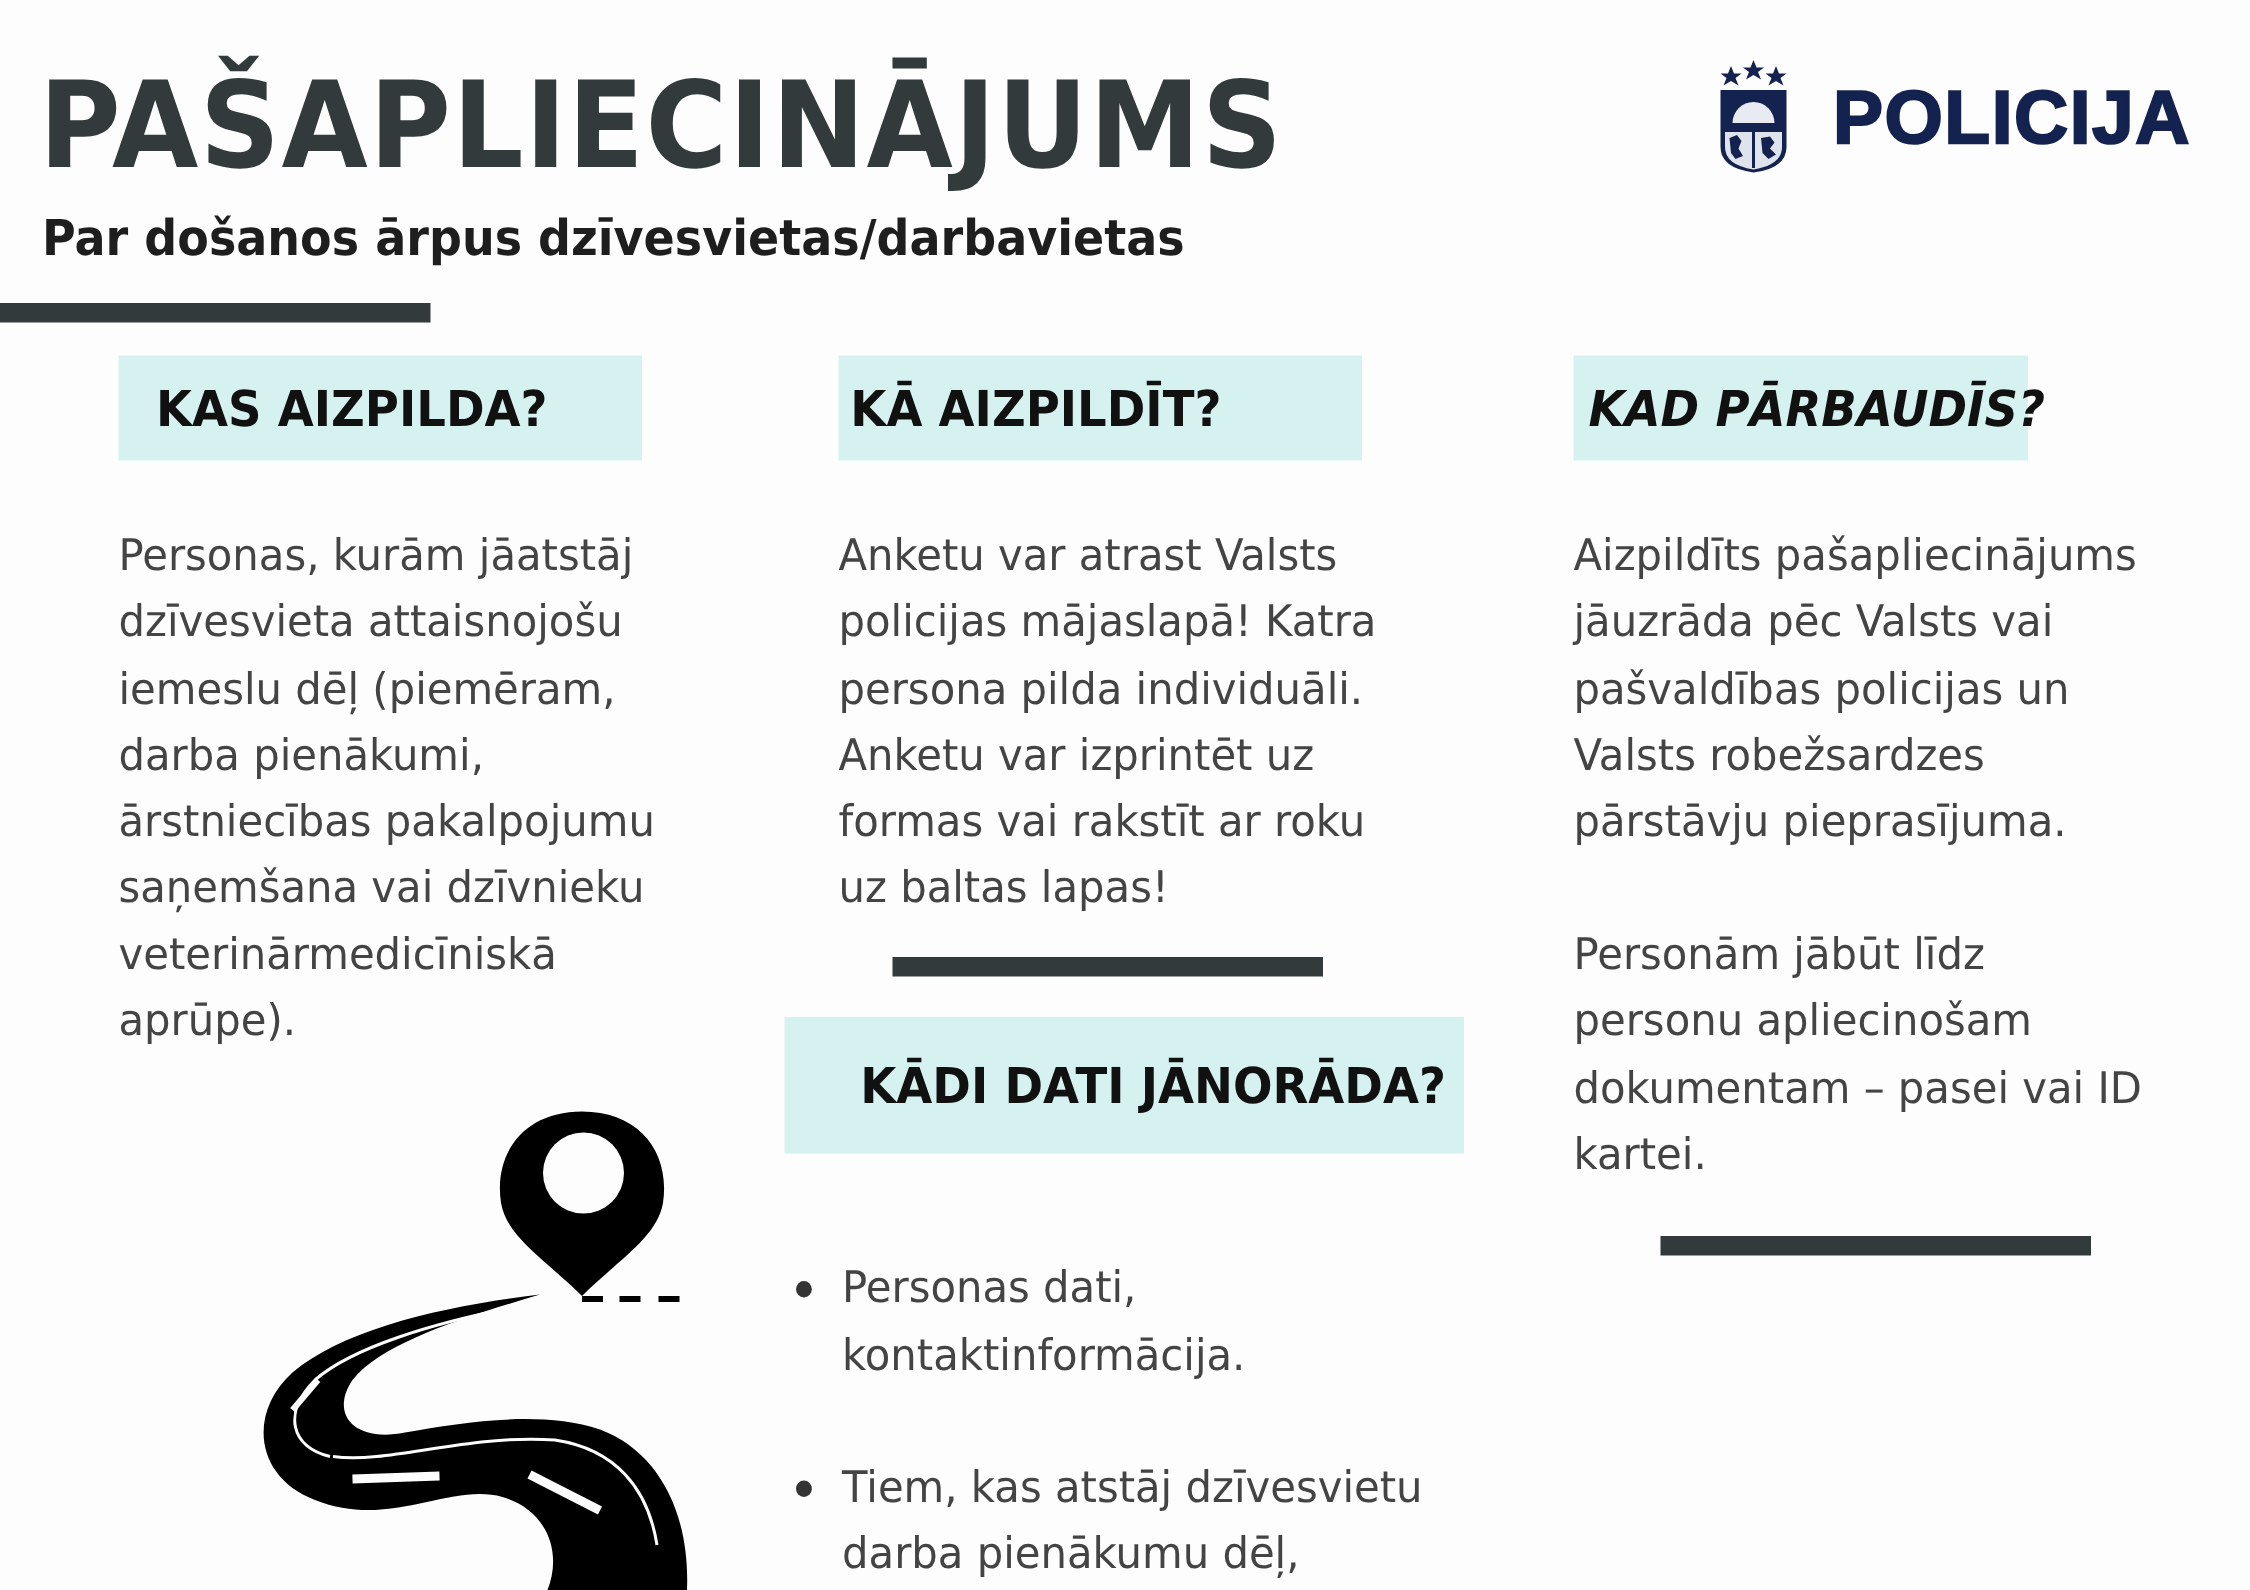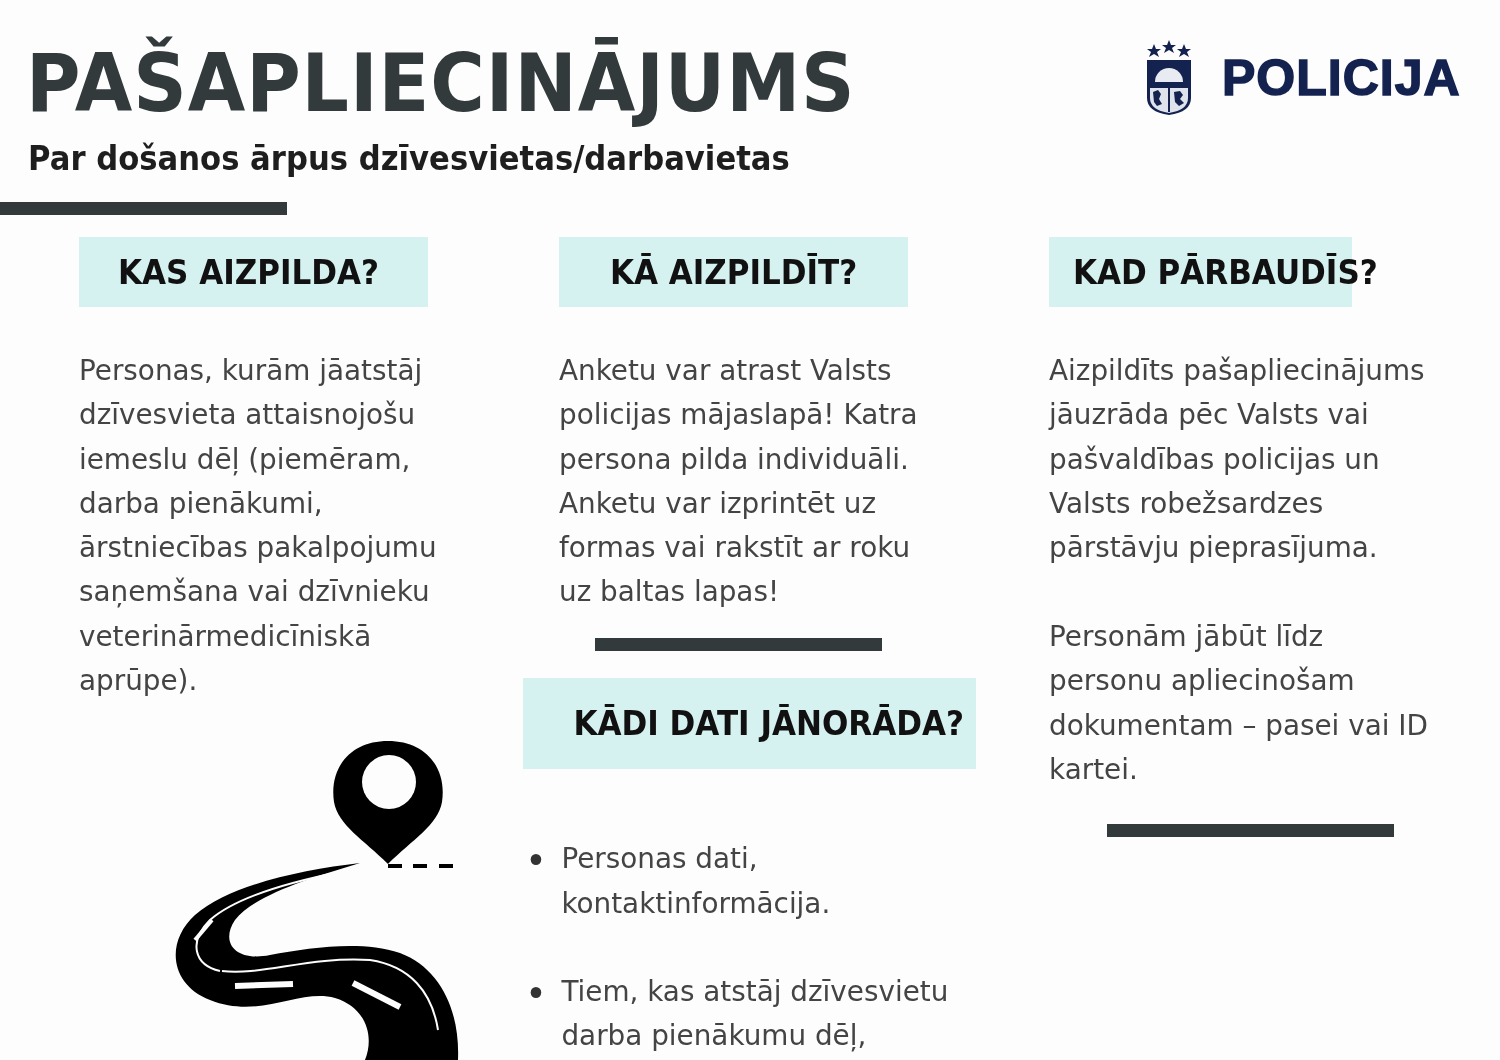--- a/index.html
+++ b/index.html
@@ -65,44 +65,44 @@
     <circle cx="25" cy="42" r="14" fill="#e8ebf2"></circle>
     <rect x="5" y="42" width="40" height="6" fill="#14224f"></rect>
     <path d="M6,48 H44 V58 Q44,70 25,73 Q6,70 6,58 Z" fill="#dfe3ec"></path>
     <rect x="24" y="48" width="2" height="24" fill="#14224f"></rect>
     <path d="M9,52 l5,-2 3,4 -2,5 3,5 -5,2 -3,-4 z" fill="#14224f"></path>
     <path d="M30,52 l6,-1 3,4 -3,4 4,4 -5,3 -4,-4 z" fill="#14224f"></path>
   </svg>
   <span class="logo-text">POLICIJA</span>
 </div>
 
-<div class="abs hbox" style="left:79px; top:237px; width:349px; height:70px; padding-left:39px;">
+<div class="abs hbox" style="left:79px; top:237px; width:349px; height:70px; padding-left:25px;">
   <span style="transform-origin:left center;">KAS AIZPILDA?</span>
 </div>
 <div class="abs body-text" style="left:79px; top:348px; width:420px;">Personas, kurām jāatstāj
 dzīvesvieta attaisnojošu
 iemeslu dēļ (piemēram,
 darba pienākumi,
 ārstniecības pakalpojumu
 saņemšana vai dzīvnieku
 veterinārmedicīniskā
 aprūpe).</div>
 
-<div class="abs hbox" style="left:559px; top:237px; width:349px; height:70px; justify-content:center;">
+<div class="abs hbox" style="left:559px; top:237px; width:349px; height:70px; justify-content:flex-start;">
   <span>KĀ AIZPILDĪT?</span>
 </div>
 <div class="abs body-text" style="left:559px; top:348px; width:420px;">Anketu var atrast Valsts
 policijas mājaslapā! Katra
 persona pilda individuāli.
 Anketu var izprintēt uz
 formas vai rakstīt ar roku
 uz baltas lapas!</div>
 <div class="abs bar" style="left:595px; top:638px; width:287px; height:13px;"></div>
 
-<div class="abs hbox" style="left:1049px; top:237px; width:303px; height:70px; padding-left:24px;">
+<div class="abs hbox" style="left:1049px; top:237px; width:303px; height:70px; padding-left:10px;font-style:italic;">
   <span style="transform-origin:left center;">KAD PĀRBAUDĪS?</span>
 </div>
 <div class="abs body-text" style="left:1049px; top:348px; width:440px;">Aizpildīts pašapliecinājums
 jāuzrāda pēc Valsts vai
 pašvaldības policijas un
 Valsts robežsardzes
 pārstāvju pieprasījuma.</div>
 <div class="abs body-text" style="left:1049px; top:614px; width:440px;">Personām jābūt līdz
 personu apliecinošam
 dokumentam – pasei vai ID

